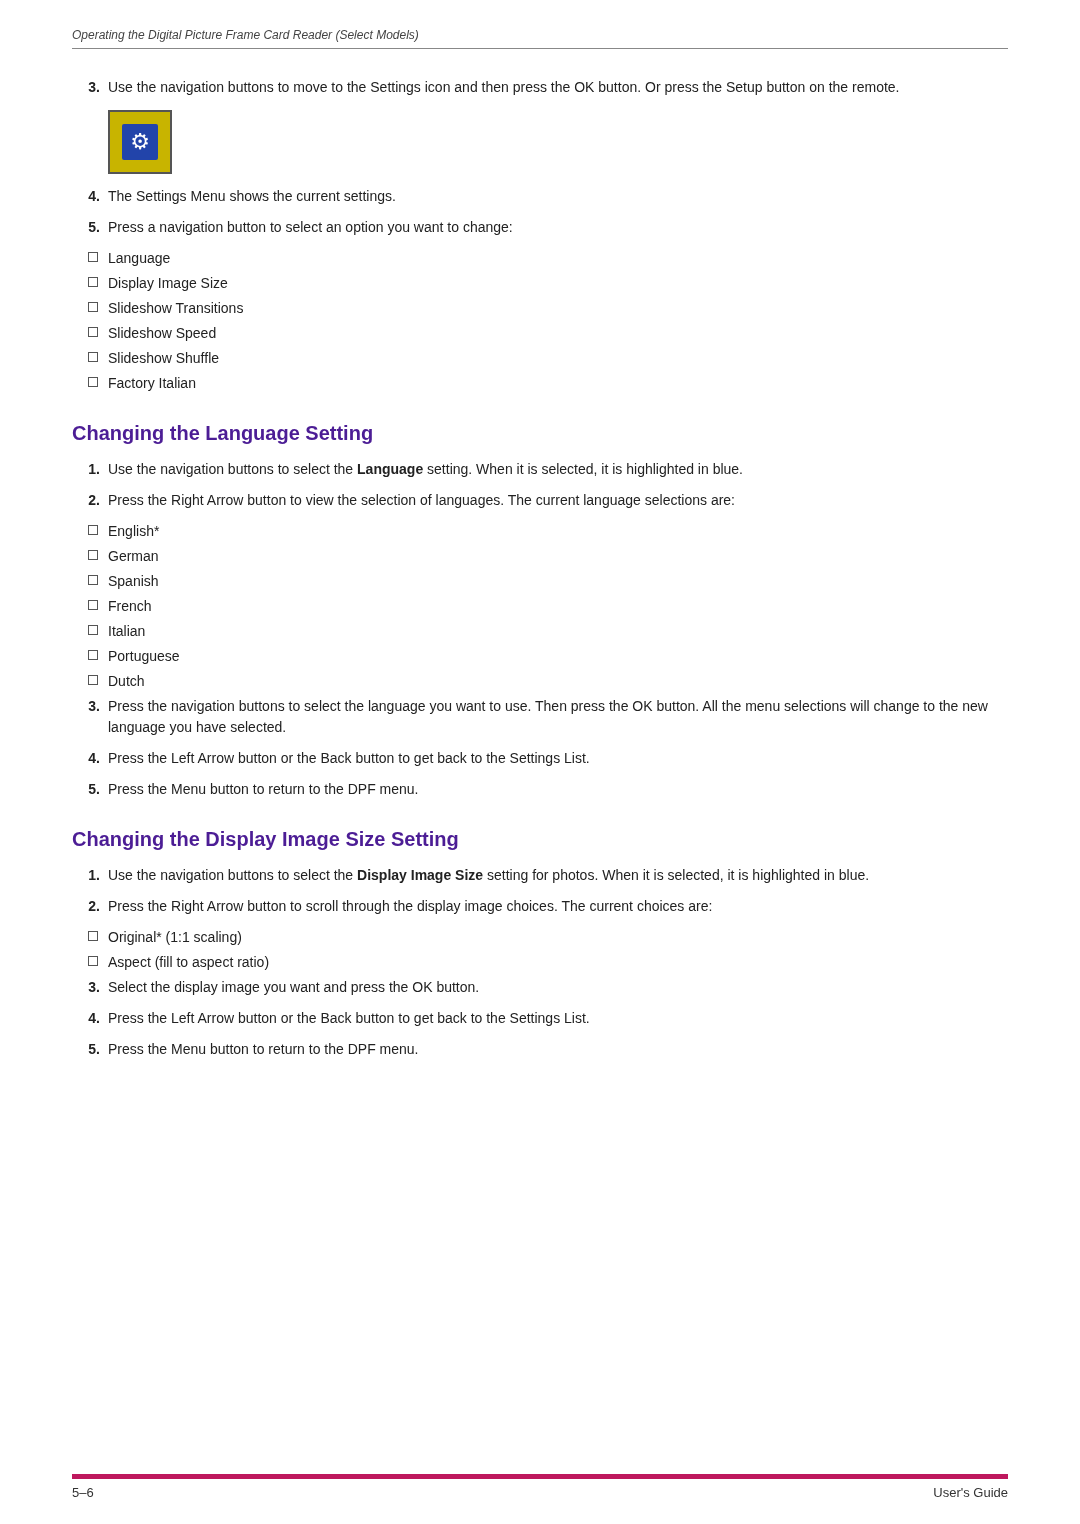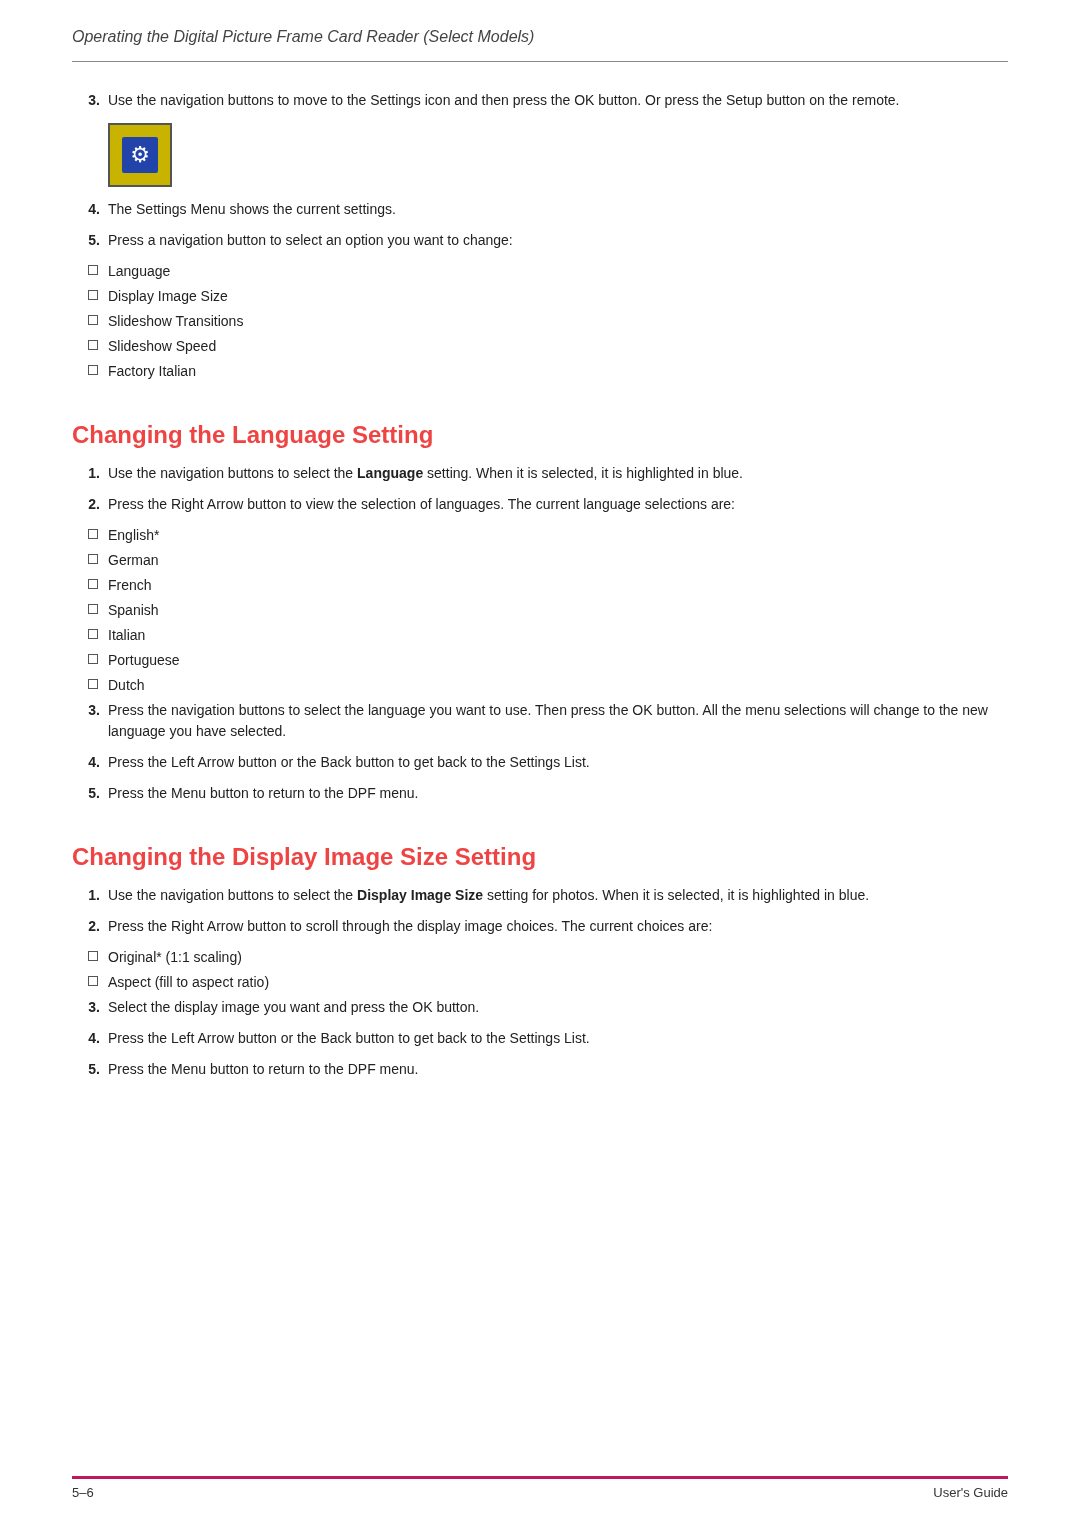--- a/index.html
+++ b/index.html
@@ -13,24 +13,24 @@
       min-height: 1524px;
       position: relative;
     }
 
     .page-container {
       padding: 28px 72px 60px 72px;
       max-width: 1080px;
     }
 
     .page-header {
-      font-size: 16px;
+      font-size: 12px;
       font-style: italic;
       color: #444;
-      margin-bottom: 15px;
+      margin-bottom: 6px;
     }
 
     .header-rule-bottom {
       border: none;
       border-top: 1px solid #888;
       margin-bottom: 28px;
     }
 
     .numbered-list {
       list-style: none;
@@ -102,35 +102,35 @@
       display: inline-block;
       width: 10px;
       height: 10px;
       border: 1.5px solid #555;
       margin-right: 10px;
       margin-top: 4px;
       flex-shrink: 0;
     }
 
     .section-heading {
-      font-size: 24px;
+      font-size: 20px;
       font-weight: bold;
-      margin: 39px 0 14px 0;
-      color: #ef4444;
+      margin: 28px 0 14px 0;
+      color: #4c1d95;
     }
 
     .footer-bar {
       position: absolute;
       bottom: 24px;
       left: 72px;
       right: 72px;
       display: flex;
       justify-content: space-between;
       align-items: center;
-      border-top: 3px solid #be185d;
+      border-top: 5px solid #be185d;
       padding-top: 6px;
     }
 
     .footer-left {
       font-size: 13px;
       color: #333;
     }
 
     .footer-right {
       font-size: 13px;
@@ -185,20 +185,24 @@
     <li>
         <span class="bullet-sq"></span>
         <span>Slideshow Transitions</span>
       </li>
     <li>
         <span class="bullet-sq"></span>
         <span>Slideshow Speed</span>
       </li>
     <li>
         <span class="bullet-sq"></span>
+        <span>Slideshow Shuffle</span>
+      </li>
+    <li>
+        <span class="bullet-sq"></span>
         <span>Factory Italian</span>
       </li>
   </ul>
 
   <h2 class="section-heading">Changing the Language Setting</h2>
 
   <ol class="numbered-list">
     <li>
       <span class="num">1.</span>
       <span class="li-content">
@@ -215,25 +219,25 @@
     <li>
         <span class="bullet-sq"></span>
         <span>English*</span>
       </li>
     <li>
         <span class="bullet-sq"></span>
         <span>German</span>
       </li>
     <li>
         <span class="bullet-sq"></span>
+        <span>Spanish</span>
+      </li>
+    <li>
+        <span class="bullet-sq"></span>
         <span>French</span>
-      </li>
-    <li>
-        <span class="bullet-sq"></span>
-        <span>Spanish</span>
       </li>
     <li>
         <span class="bullet-sq"></span>
         <span>Italian</span>
       </li>
     <li>
         <span class="bullet-sq"></span>
         <span>Portuguese</span>
       </li>
     <li>

